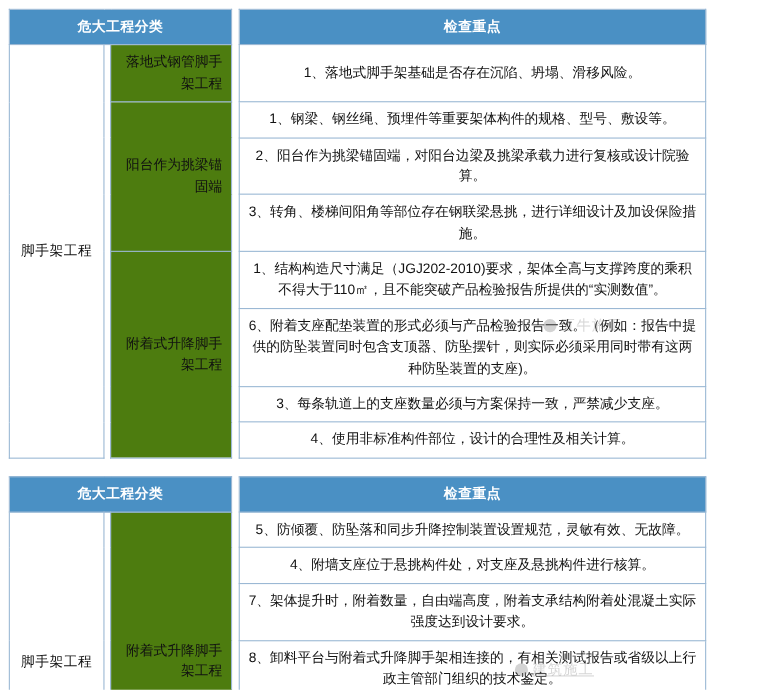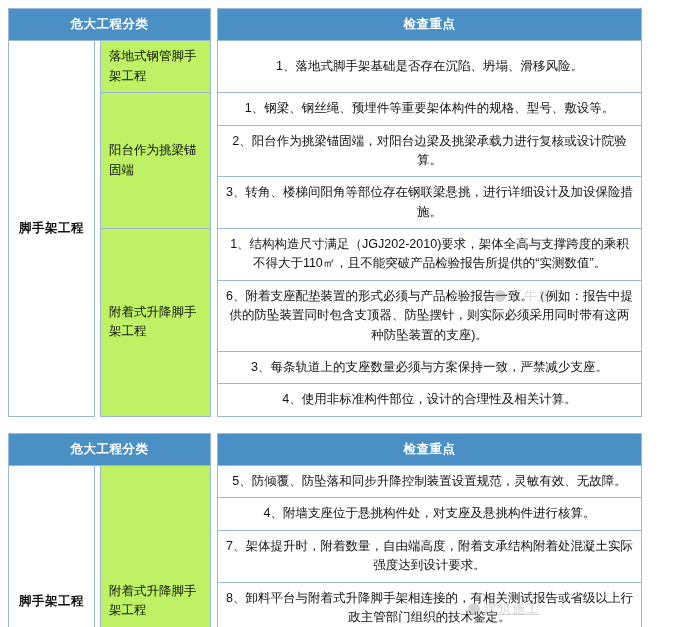--- a/index.html
+++ b/index.html
@@ -59,31 +59,31 @@
     width: 6px;
     padding: 0;
   }
 
   
   td.cat {
     width: 86px;
     background: #ffffff;
     text-align: center;
     font-size: 13px;
-    font-weight: bold;
+    font-weight: normal;
     color: #111;
     letter-spacing: 0.5px;
     padding: 4px 2px;
   }
 
   
   td.sub {
     width: 110px;
-    background: #bef264;
-    text-align: left;
+    background: #4d7c0f;
+    text-align: right;
     font-size: 12.5px;
     color: #111;
     padding: 6px 7px;
     line-height: 1.6;
   }
 
   
   td.pt {
     background: #ffffff;
     text-align: center;

